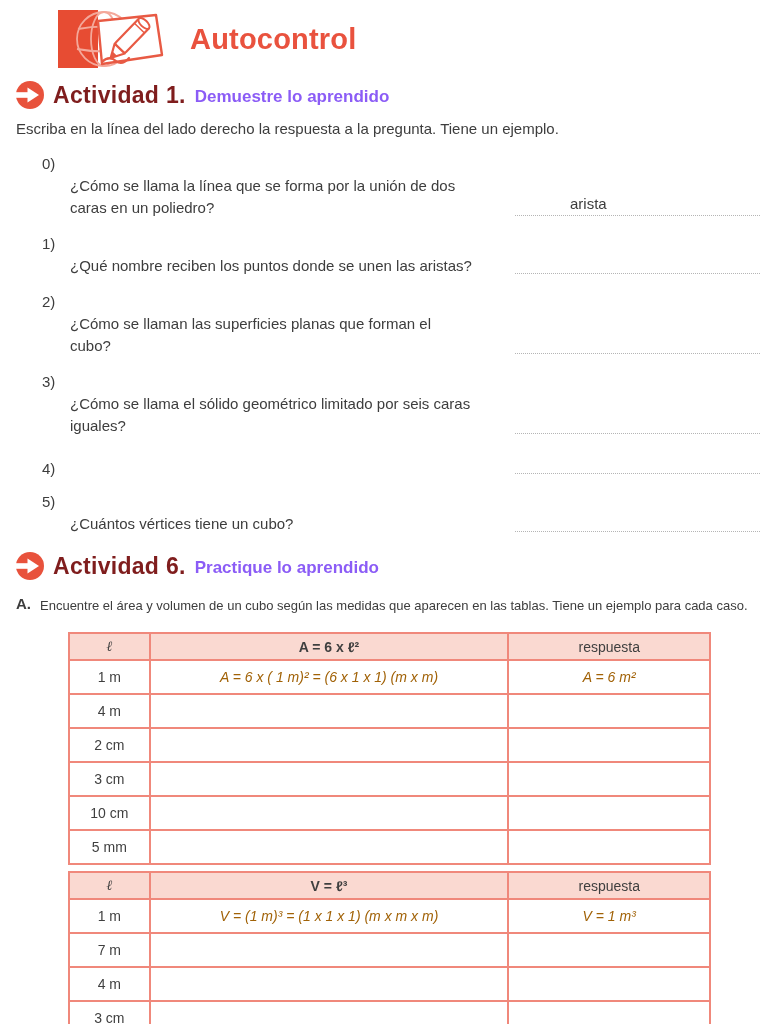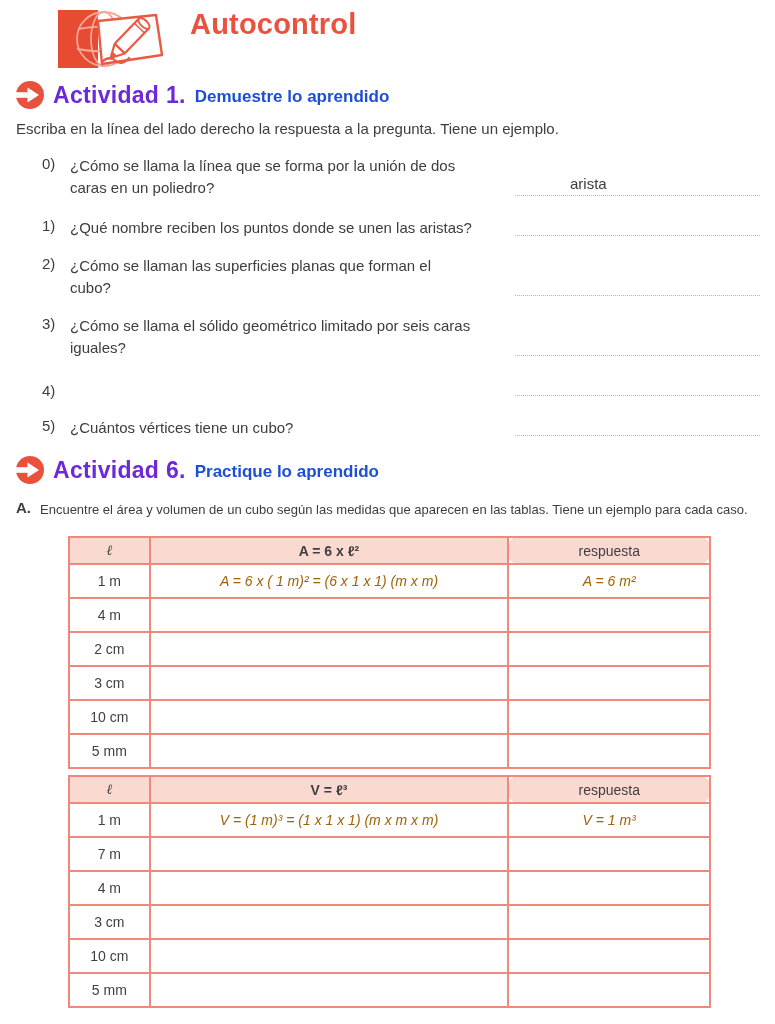--- a/index.html
+++ b/index.html
@@ -4,50 +4,50 @@
 <style>
   html,body{margin:0;padding:0;background:#fff;}
   body{
     width:775px;height:1024px;
     font-family:"Liberation Sans","DejaVu Sans",sans-serif;
     color:#3d3d3d;overflow:hidden;
   }
   .page{padding:8px 15px 0 15px;box-sizing:border-box;}
 
   
-  .header{display:flex;margin-bottom:10px;padding-left:43px;}
+  .header{display:flex;align-items:center;margin-bottom:10px;padding-left:43px;}
   .logo{width:122px;height:62px;flex:0 0 auto;}
   .page-title{
     font-size:29px;font-weight:bold;color:#e9523e;
     margin-left:10px;letter-spacing:0.2px;
   }
 
   
   .activity-heading{display:flex;align-items:center;margin:6px 0 10px 0;}
   .arrow-icon{width:30px;height:30px;flex:0 0 auto;}
   .activity-title{
-    font-size:23px;font-weight:600;color:#6d28d9;
+    font-size:23px;font-weight:600;color:#7f1d1d;
     margin-left:8px;letter-spacing:0.3px;
   }
   .activity-subtitle{
-    font-size:17px;font-weight:bold;color:#1d4ed8;margin-left:9px;
+    font-size:17px;font-weight:bold;color:#8b5cf6;margin-left:9px;
     position:relative;top:2px;
   }
 
   .intro{font-size:15px;color:#3d3d3d;margin:2px 0 18px 1px;}
 
   
   .questions{margin-left:27px;}
   .question-row{
     display:flex;justify-content:space-between;align-items:flex-end;
     margin-bottom:16px;
   }
   .question-left{display:flex;width:470px;}
   .question-number{width:28px;flex:0 0 auto;font-size:15px;}
-  .question-text{font-size:15px;line-height:22px;max-width:405px;}
+  .question-text{font-size:15px;line-height:22px;max-width:405px;margin-top:20px;}
   .answer-line{
     width:245px;flex:0 0 auto;
     border-bottom:1px dotted #b5b5b5;
     font-size:15px;color:#3d3d3d;
     padding:0 0 2px 55px;box-sizing:border-box;
     min-height:21px;margin-bottom:3px;
   }
 
   
   .item-row{display:flex;margin:14px 0 16px 1px;}
@@ -65,21 +65,21 @@
     text-align:center;vertical-align:middle;
     font-size:14px;color:#3f3f3f;
     padding:0 4px;box-sizing:border-box;
     overflow:hidden;white-space:nowrap;
   }
   .measure-table tr{height:34px;}
   .measure-table tr.head-row{height:27px;}
   .measure-table tr.head-row td{background:#fad9d1;}
   .col-ell{width:80px;}
   .col-formula{width:356px;}
-  .col-resp{width:200px;border-radius:10px;}
+  .col-resp{width:200px;}
   .head-ell{
     font-family:"DejaVu Serif",serif;font-style:italic;
     font-size:17px;color:#3f3f3f;
   }
   .head-formula{font-weight:bold;font-size:15px;color:#3f3f3f;}
   .head-resp{font-size:13.5px;color:#3f3f3f;}
   tr.example-row td.formula-cell,
   tr.example-row td.resp-cell{font-style:italic;color:#a16207;}
 </style>
 </head>

